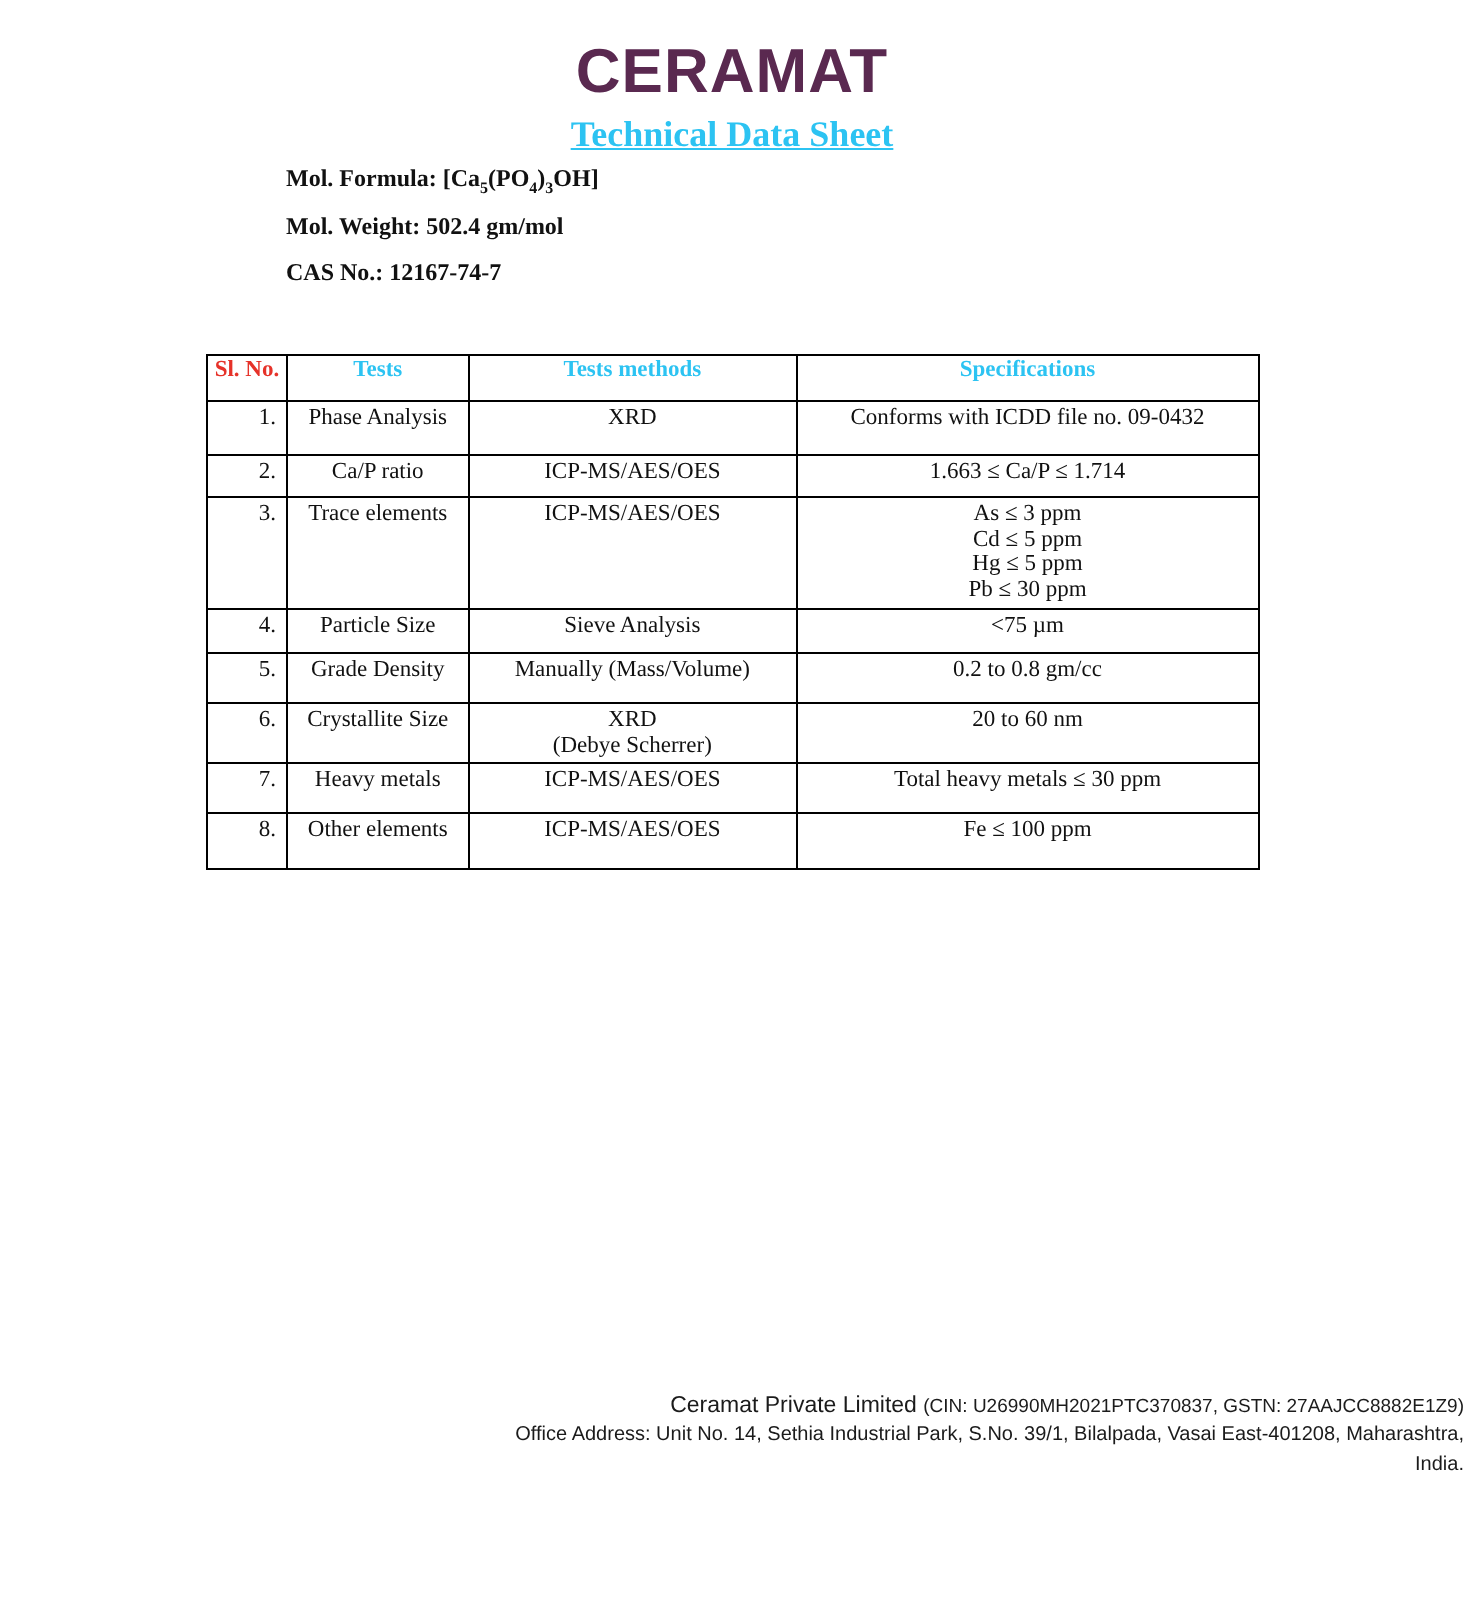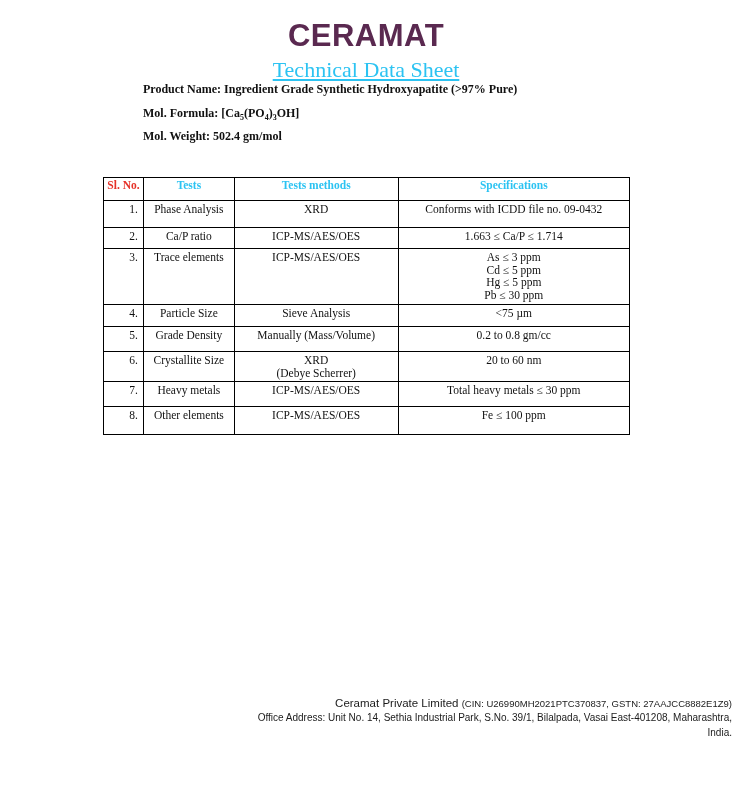--- a/index.html
+++ b/index.html
@@ -26,22 +26,22 @@
     text-align:center;
     font-family:"Liberation Sans", sans-serif;
     font-weight:900;
     font-size:31px;
     letter-spacing:0.5px;
     color:var(--logo-color);
   }
   .doc-title{
     position:absolute;top:57px;left:0;width:100%;
     text-align:center;
-    font-weight:normal;
-    font-size:22px;
+    font-weight:bold;
+    font-size:18px;
     color:var(--accent-cyan);
     text-decoration:underline;
   }
   .product-info{
     position:absolute;top:82px;left:143px;
     font-weight:bold;
     font-size:12px;
   }
   .product-line{height:23.7px;line-height:14px;}
   .product-line sub{font-size:8px;}
@@ -97,23 +97,23 @@
 </head>
 <body>
 
 <div class="page">
 
   <div class="logo">CERAMAT</div>
 
   <div class="doc-title">Technical Data Sheet</div>
 
   <div class="product-info">
-    <div class="product-line">Product Name: Ingredient Grade Synthetic Hydroxyapatite (&gt;97% Pure)</div>
     <div class="product-line"><span>Mol. Formula: </span><span id="formula-value"><span>[Ca</span><sub>5</sub><span>(PO</span><sub>4</sub><span>)</span><sub>3</sub><span>OH]</span></span></div>
     <div class="product-line">Mol. Weight: 502.4 gm/mol</div>
+    <div class="product-line">CAS No.: 12167-74-7</div>
   </div>
 
   <table class="spec-table">
     <colgroup>
       <col style="width:40px">
       <col style="width:91px">
       <col style="width:164px">
       <col style="width:232px">
     </colgroup>
     <thead>

